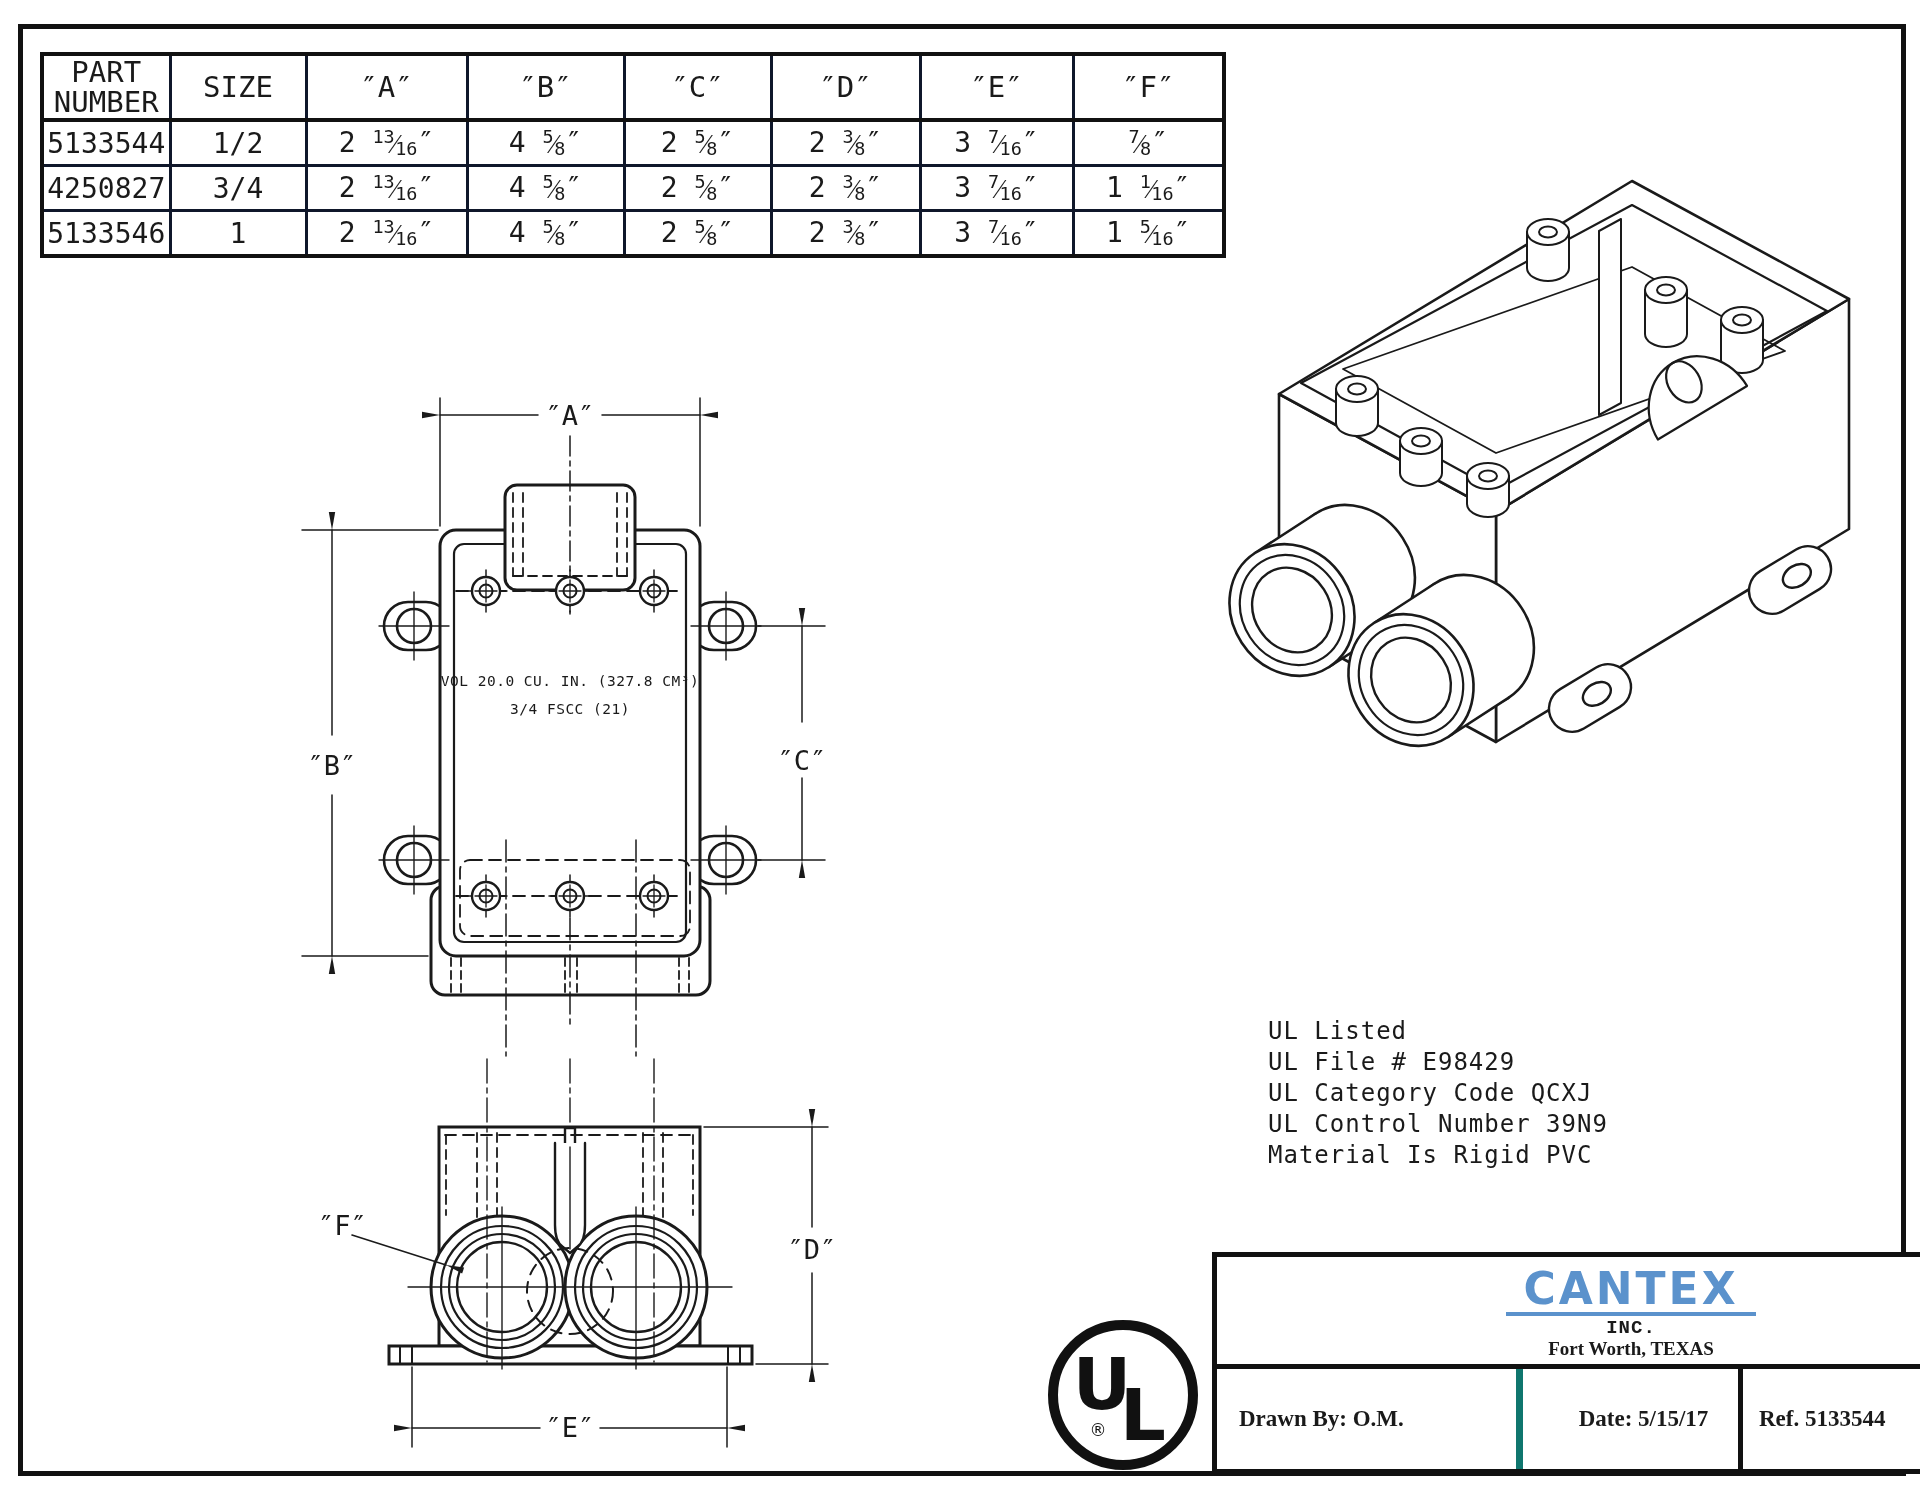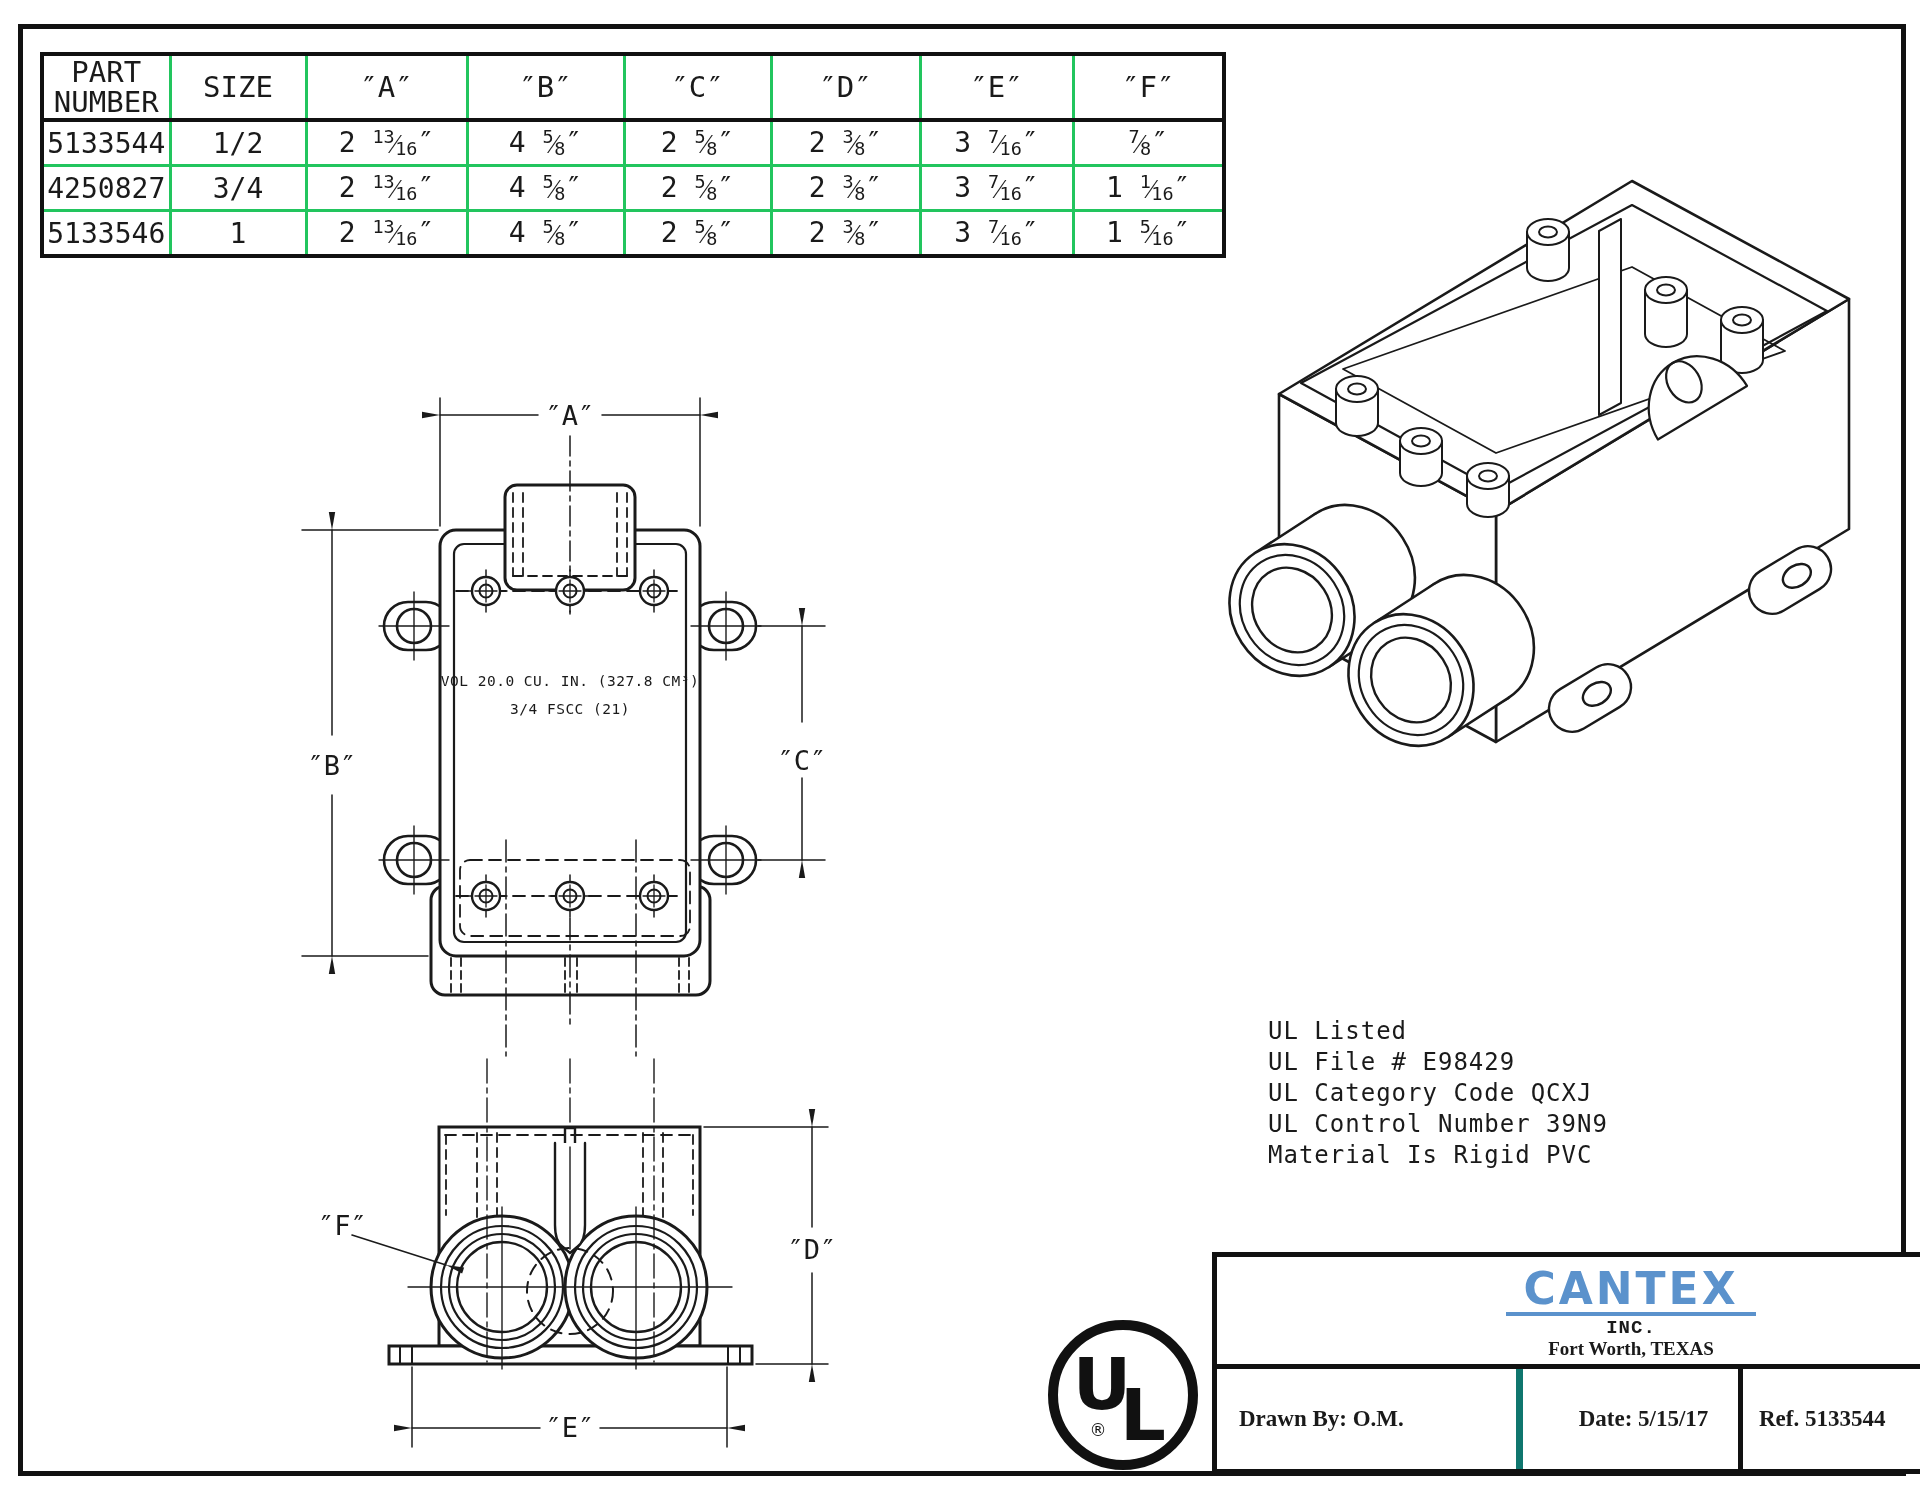--- a/index.html
+++ b/index.html
@@ -4,21 +4,21 @@
 <style>
   html,body{margin:0;padding:0;background:#e8e8e8;}
   .page{position:relative;width:1920px;height:1489px;background:#ffffff;overflow:hidden;
         font-family:"DejaVu Sans Mono", monospace;color:#1a1a1a;}
   .sheet-border{position:absolute;left:18px;top:24px;width:1878px;height:1442px;
         border:5px solid #111;}
 
   
   .dim-table{position:absolute;left:40px;top:52px;border-collapse:collapse;
         table-layout:fixed;background:#fff;}
-  .dim-table th,.dim-table td{border:3px solid #22c55e;text-align:center;vertical-align:middle;
+  .dim-table th,.dim-table td{border:3px solid #0f172a;text-align:center;vertical-align:middle;
         font-weight:normal;padding:0;}
   .dim-table th{height:62px;font-size:29px;line-height:30px;}
   .dim-table td{height:42px;font-size:28px;}
   .dim-table thead th{border-bottom:4px solid #111;}
   .dim-table{border:4px solid #111;}
   col.c0{width:128px}col.c1{width:136px}col.c2{width:161px}col.c3{width:157px}
   col.c4{width:147px}col.c5{width:149px}col.c6{width:153px}col.c7{width:151px}
   .fr sup{font-size:0.66em;vertical-align:0.5em;margin-right:-2px;}
   .fr sub{font-size:0.66em;vertical-align:-0.15em;margin-left:-2px;text-align:center;}
   .fr .fs{font-size:0.95em;}

